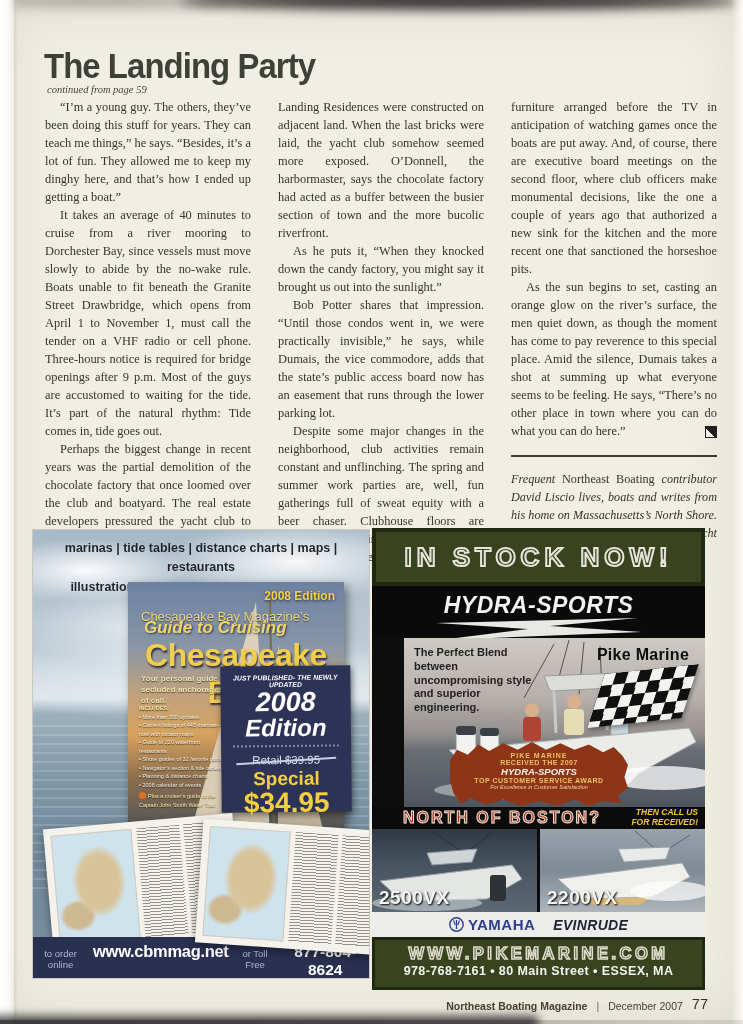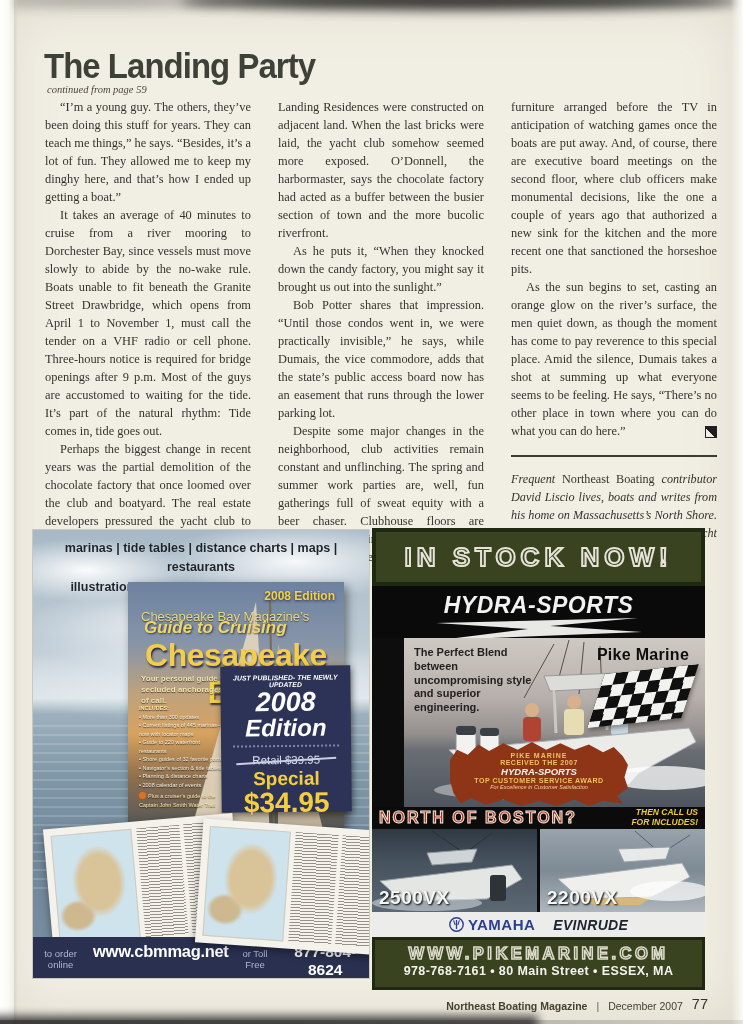--- a/index.html
+++ b/index.html
@@ -115,21 +115,21 @@
       color:#edc261;text-align:center;z-index:3;
       clip-path:polygon(0% 28%,4% 12%,10% 20%,16% 4%,22% 14%,30% 2%,38% 12%,46% 0%,54% 12%,62% 2%,70% 12%,78% 4%,86% 16%,92% 8%,97% 22%,100% 36%,98% 55%,100% 72%,94% 84%,97% 96%,86% 92%,78% 100%,70% 90%,60% 100%,50% 92%,40% 100%,30% 90%,20% 98%,12% 88%,6% 96%,2% 80%,0% 60%);}
   .aw1{margin-top:10px;font-size:7px;font-weight:700;letter-spacing:1px;}
   .aw2{font-size:7px;font-weight:700;letter-spacing:.5px;}
   .aw3{font-size:9.5px;font-weight:800;font-style:italic;color:#f6f2e6;}
   .aw4{font-size:7px;font-weight:700;letter-spacing:.5px;}
   .aw5{font-size:5.5px;font-style:italic;color:#f0d79a;}
   .boston-band{position:absolute;top:279px;left:0;right:0;height:22px;background:#0b0b0b;
       display:flex;align-items:center;padding:0 7px;box-sizing:border-box;}
   .boston-text{flex:1;font-size:16px;font-weight:800;letter-spacing:2px;color:#a82c18;
-      -webkit-text-stroke:1px #eee4d6;white-space:nowrap;}
+      -webkit-text-stroke:1px #eee4d6;white-space:nowrap;margin-left:24px;}
   .callus{font-size:8.5px;font-weight:800;font-style:italic;color:#f2c830;text-align:right;line-height:1.15;}
   .boats-row{position:absolute;top:301px;left:0;right:0;height:83px;display:flex;gap:3px;background:#0b0b0b;}
   .boat-cell{flex:1;position:relative;overflow:hidden;}
   .boat-cell.left{background:linear-gradient(to bottom,#2e3943 0,#46525e 40%,#5c6975 100%);}
   .boat-cell.right{background:linear-gradient(to bottom,#98a3ac 0,#7e8a94 50%,#aeb6bc 100%);}
   .boat-label{position:absolute;left:7px;bottom:3px;font-size:19px;font-weight:800;color:#f5f5f3;
       text-shadow:1px 1px 2px #000;letter-spacing:.5px;}
   .engine-band{position:absolute;top:384px;left:0;right:0;height:25px;background:#ececе9;
       background:#ececea;display:flex;align-items:center;justify-content:center;gap:18px;}
   .yamaha{display:flex;align-items:center;gap:4px;font-size:15px;font-weight:800;color:#2a3f8f;letter-spacing:.5px;}
@@ -307,21 +307,21 @@
       <div class="aw2">RECEIVED THE 2007</div>
       <div class="aw3">HYDRA-SPORTS</div>
       <div class="aw4">TOP CUSTOMER SERVICE AWARD</div>
       <div class="aw5">For Excellence in Customer Satisfaction</div>
     </div>
 
     <div class="boston-band">
       <span class="boston-text">NORTH OF BOSTON?</span>
       <span class="callus">
         <span>THEN CALL US</span><br>
-        <span>FOR INCLUDES!</span>
+        <span>FOR RECEIVED!</span>
       </span>
     </div>
 
     <div class="boats-row">
       <div class="boat-cell left">
         <svg width="165" height="83" viewBox="0 0 165 83">
           <line x1="60" y1="2" x2="95" y2="26" stroke="#2a3038" stroke-width="1"></line>
           <line x1="120" y1="4" x2="92" y2="25" stroke="#2a3038" stroke-width="1"></line>
           <polygon points="55,24 105,20 100,33 60,36" fill="#cfd4d6" stroke="#8f979d"></polygon>
           <polygon points="8,52 140,36 150,50 115,70 30,72" fill="#e4e6e4" stroke="#9aa2a8"></polygon>

